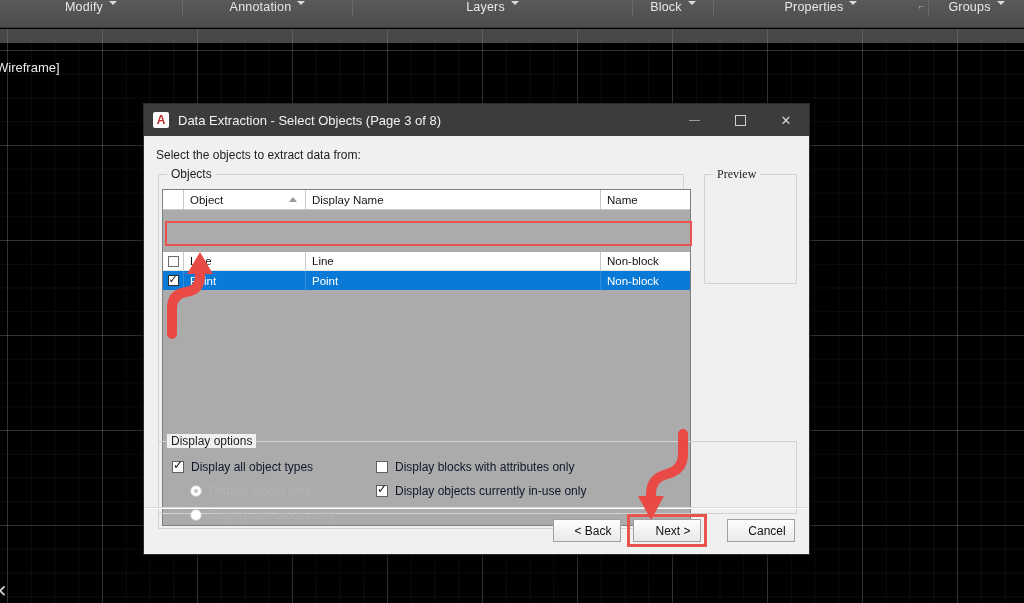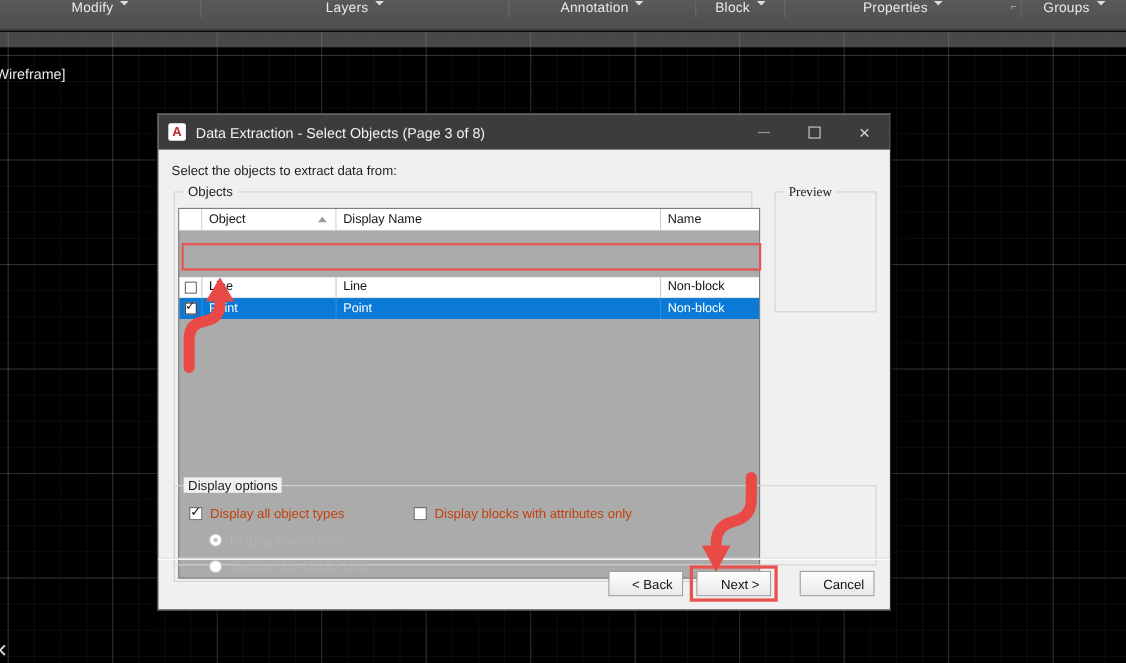--- a/index.html
+++ b/index.html
@@ -170,21 +170,21 @@
     position:absolute; left:6px; top:46px;
     width:527px; height:25px;
     border:2px solid #e8534f; pointer-events:none;
   }
 
   
   #dispopts-gb { left:14px; top:305px; width:639px; height:73px; }
   #dispopts-gb { left:14px; top:305px; }
   .opt {
     position:absolute; display:flex; align-items:center;
-    font-size:12px; color:#c2410c; white-space:nowrap;
+    font-size:12px; color:#0f172a; white-space:nowrap;
   }
   .opt .box {
     width:12px; height:12px; background:#fff;
     border:1px solid #5f5f5f; margin-right:7px;
     position:relative; flex:0 0 12px;
   }
   .opt .box.checked::after {
     content:"✓"; position:absolute; left:0px; top:-4px;
     font-size:12px; color:#111; line-height:15px;
   }
@@ -230,26 +230,26 @@
   #arrow-2 { left:625px; top:428px; }
 </style>
 </head>
 <body>
 
 <div id="ribbon">
   <div class="panel" style="width:183px">
     <span class="lbl">Modify</span>
     <span class="caret"></span>
   </div>
+  <div class="panel" style="width:170px">
+    <span class="lbl">Annotation</span>
+    <span class="caret"></span>
+  </div>
   <div class="panel" style="width:280px">
     <span class="lbl">Layers</span>
-    <span class="caret"></span>
-  </div>
-  <div class="panel" style="width:170px">
-    <span class="lbl">Annotation</span>
     <span class="caret"></span>
   </div>
   <div class="panel" style="width:81px">
     <span class="lbl">Block</span>
     <span class="caret"></span>
   </div>
   <div class="panel" style="width:215px">
     <span class="lbl">Properties</span>
     <span class="caret"></span>
     <span class="dialog-launcher">⌐</span>
@@ -349,20 +349,24 @@
       <div class="opt disabled" style="left:31px; top:66px;">
         <span class="radio"></span>
         <span>Display non-blocks only</span>
       </div>
 
       <div class="opt" style="left:217px; top:18px;">
         <span class="box"></span>
         <span>Display blocks with attributes only</span>
       </div>
 
+      <div class="opt" style="left:217px; top:42px;">
+        <span class="box checked"></span>
+        <span>Display objects currently in-use only</span>
+      </div>
     </div>
 
     <div id="footer-sep"></div>
 
     <div class="btn" id="btn-back">&lt; Back</div>
     <div class="btn" id="btn-next">Next &gt;</div>
     <div class="btn" id="btn-cancel">Cancel</div>
     <div id="next-highlight"></div>
 
   </div>

